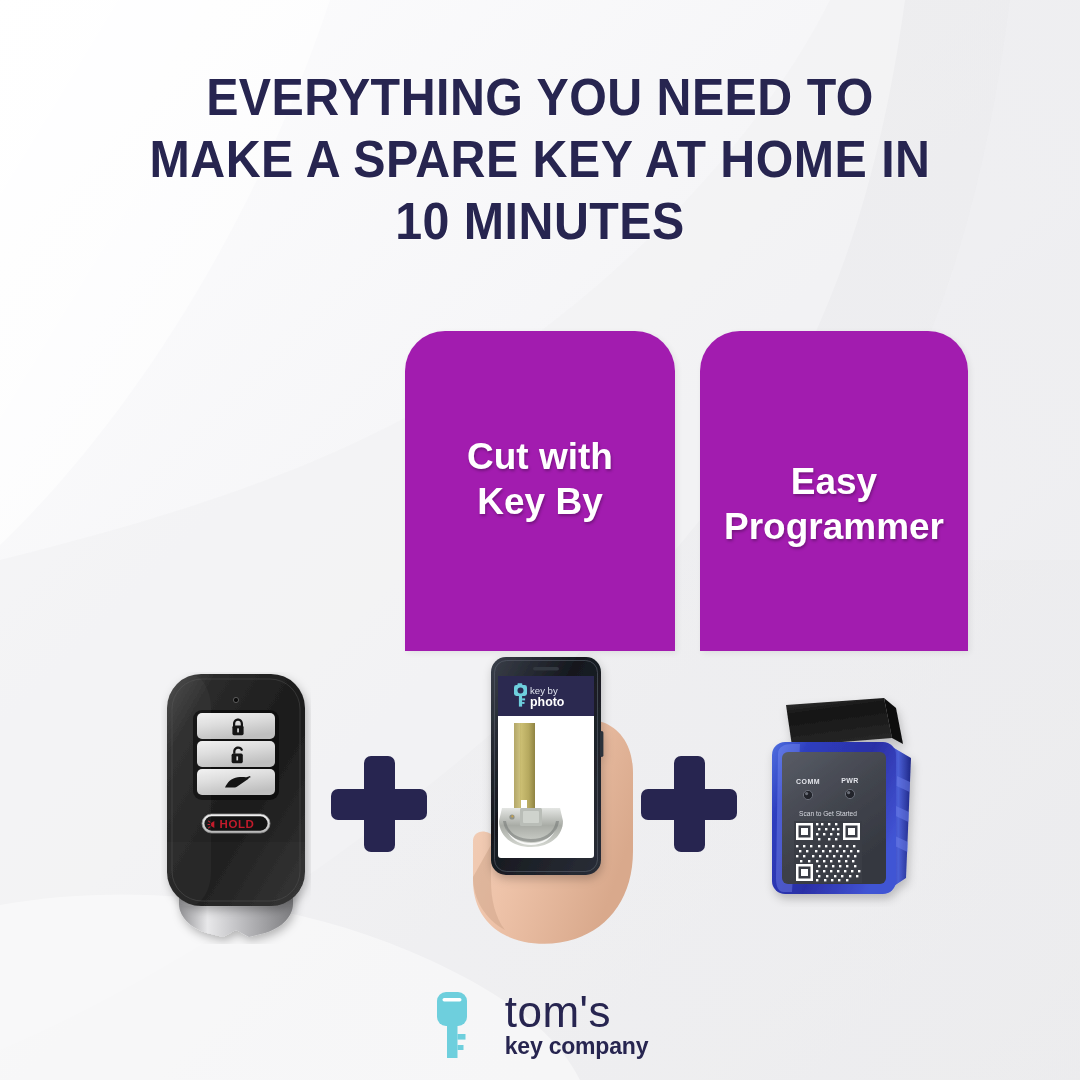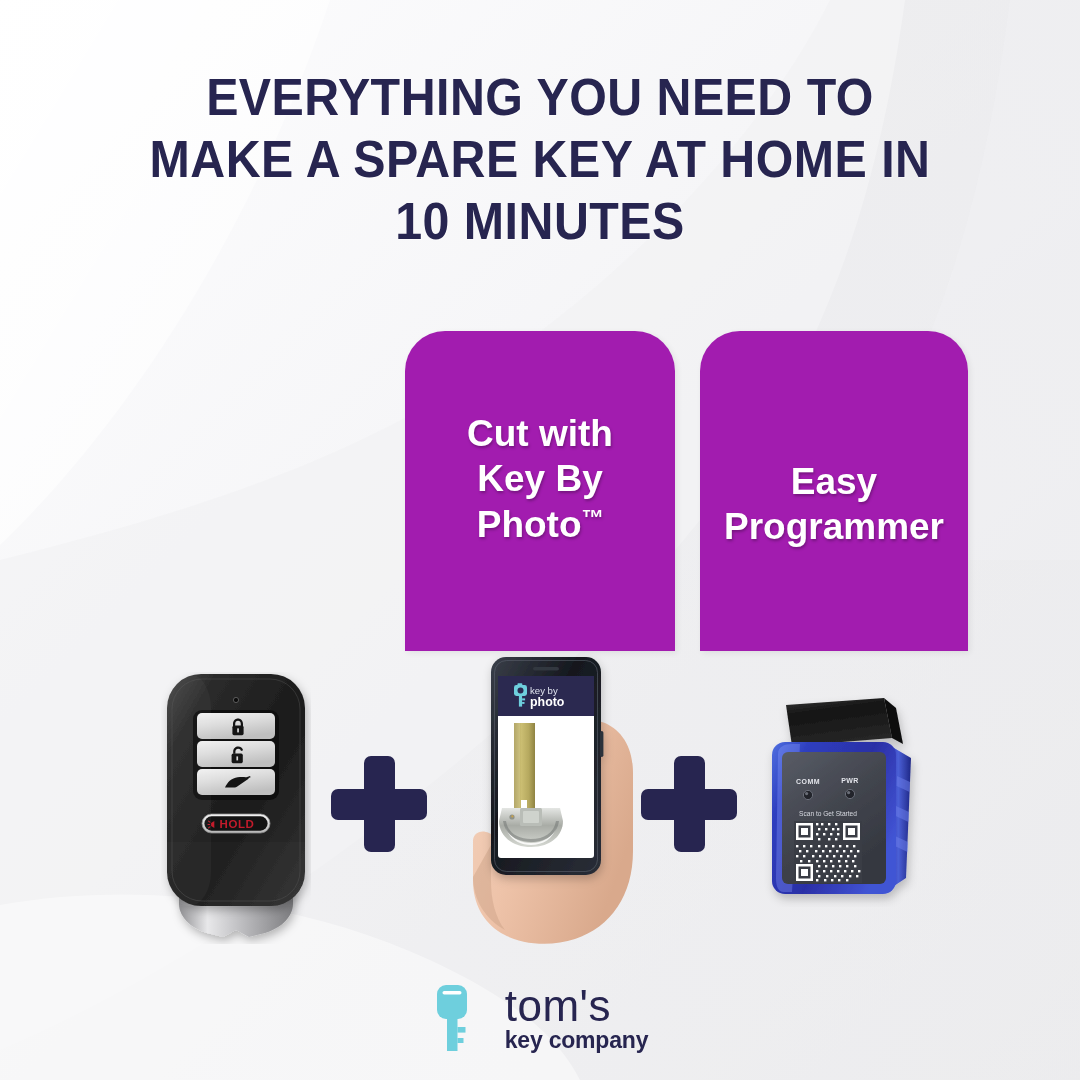--- a/index.html
+++ b/index.html
@@ -75,21 +75,21 @@
   }
 
   
   .phone-wrap { position:absolute; left:455px; top:645px; width:185px; height:305px; }
 
   
   .obd { position:absolute; left:756px; top:692px; width:190px; height:215px; }
 
   
   .logo { position:absolute; left:0; right:0; top:978px; height:80px; z-index:6;
-          display:flex; align-items:center; justify-content:center; gap:29px; }
+          display:flex; align-items:flex-end; justify-content:center; gap:29px; }
   .logo-key { flex:0 0 auto; }
   .logo-words { display:flex; flex-direction:column; line-height:1; }
   .logo-toms {
     font-size:44px; color:#272550; font-weight:300;
     letter-spacing:0.5px; margin-bottom:1px;
     font-family:"Liberation Sans", sans-serif;
   }
   .logo-kc {
     font-size:23px; color:#272550; font-weight:bold; letter-spacing:-0.2px;
   }
@@ -130,21 +130,20 @@
   <span class="hl-line">10 MINUTES</span>
 </h1>
 
 <div class="cards">
 
 
   <div class="card card-2">
     <div class="card-text">
       <span class="cl">Cut with</span>
       <span class="cl">Key By</span>
-      <span class="cl"><span>Photo</span><span class="tm">™</span></span>
     </div>
   </div>
 
   <div class="card card-3">
     <div class="card-text">
       <span class="cl">Easy</span>
       <span class="cl">Programmer</span>
     </div>
   </div>
 </div>

